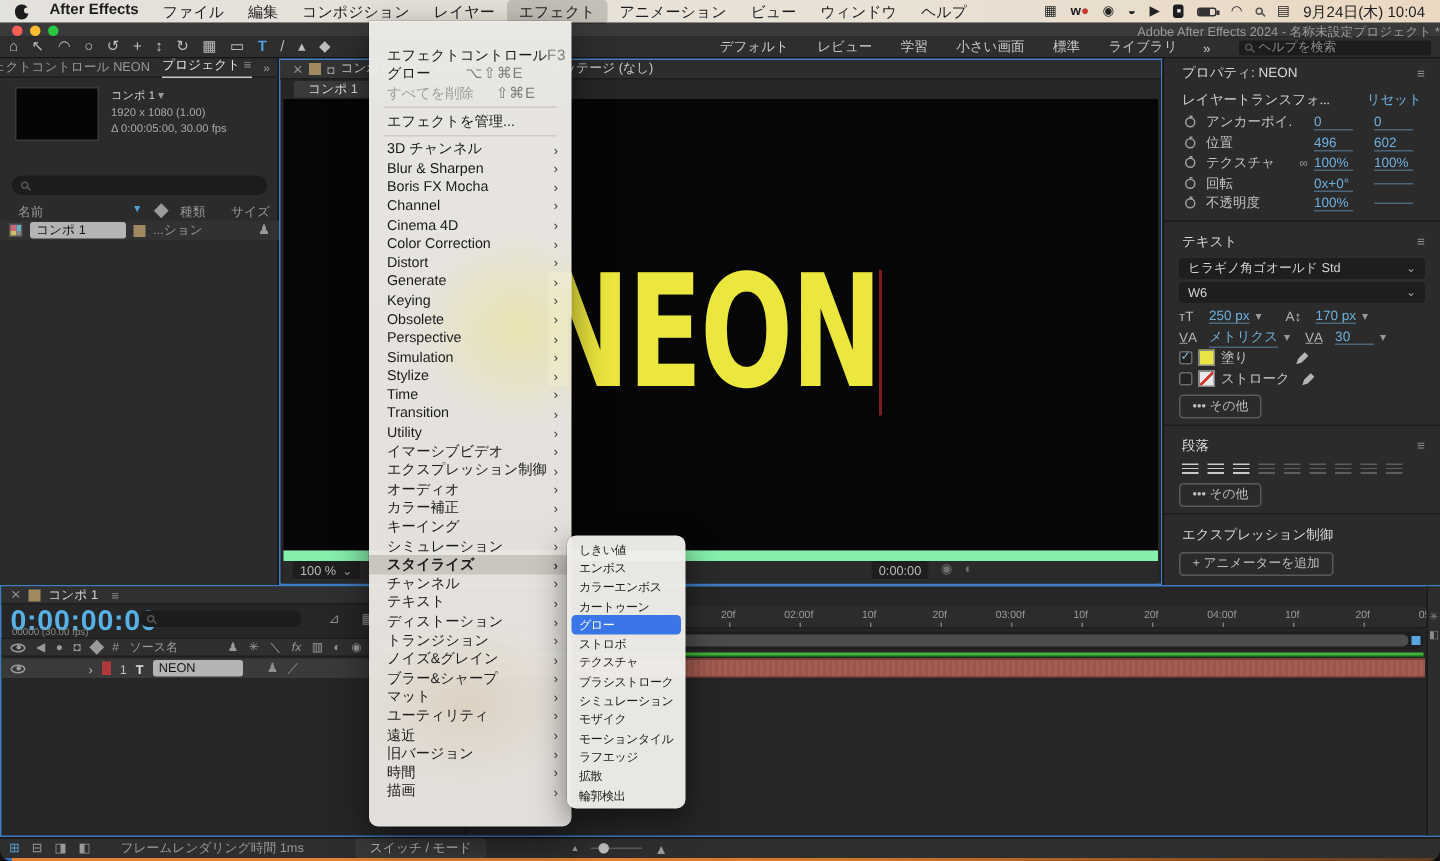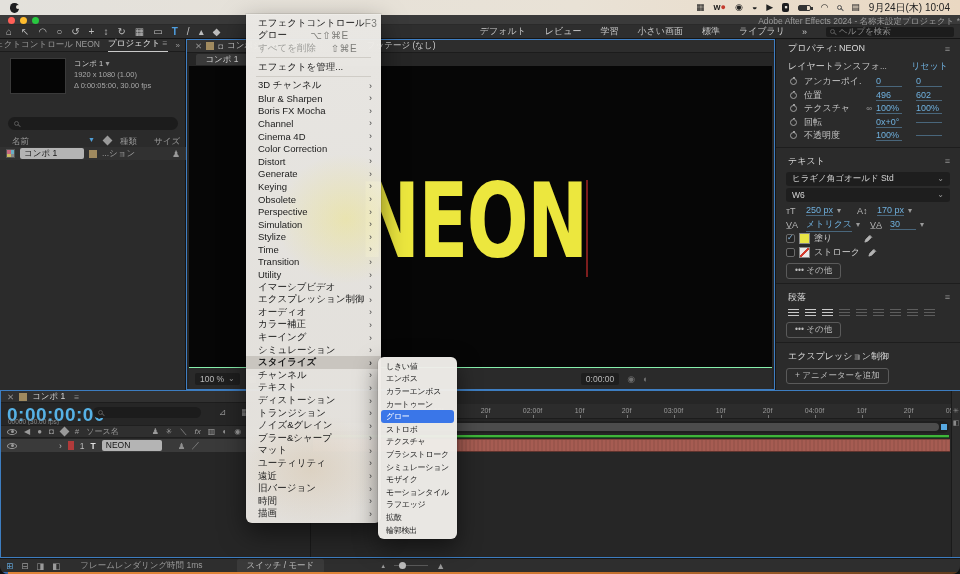--- a/index.html
+++ b/index.html
@@ -59,21 +59,21 @@
   .ctabs{left:0;top:0;width:100%;height:13px;background:#2d2d2d;border-bottom:1px solid #1c1c1c;display:flex;align-items:center;font-size:8.5px;color:#cfcfcf;}
   .ctab{display:flex;align-items:center;gap:4px;padding:0 8px;height:100%;white-space:nowrap;overflow:hidden;}
   .ctab.on{background:#333;}
   .ctab .x{color:#8f8f8f;}
   .lockg{font-size:8px;color:#9a9a9a;}
   .minitab{left:9px;top:14px;width:52px;height:11px;background:#3a3a3a;border-radius:2px 2px 0 0;font-size:8.5px;color:#d8d8d8;display:flex;align-items:center;justify-content:center;white-space:nowrap;}
   .viewer{left:2px;top:26px;width:583px;height:301px;background:#060606;overflow:hidden;}
   .neon{position:absolute;left:170px;top:103px;font-family:"DejaVu Sans","Liberation Sans",sans-serif;
         font-weight:bold;font-size:104px;line-height:1;color:#ece73e;transform:scaleX(.7);transform-origin:left top;letter-spacing:-2px;}
   .caret{position:absolute;left:397px;top:114px;width:2px;height:97px;background:#7c1d1d;}
-  .cbbar{left:2px;top:327px;width:583px;height:22px;background:#2a2a2a;border-top:1px solid #86efac;display:flex;align-items:center;gap:8px;padding:0 6px;}
+  .cbbar{left:2px;top:327px;width:583px;height:22px;background:#2a2a2a;border-top:7px solid #86efac;display:flex;align-items:flex-start;gap:8px;padding:0 6px;}
   .field{background:#1e1e1e;border-radius:2px;height:12px;display:flex;align-items:center;gap:4px;padding:0 5px;font-size:8.5px;color:#b9b9b9;white-space:nowrap;}
   .dim{color:#6f6f6f;font-size:9px;}
 
   
   .pp{left:775px;top:39px;width:185px;height:351px;background:#2b2b2b;border-left:1px solid #161616;font-size:9px;color:#c6c6c6;overflow:hidden;}
   .pp .hdr{display:flex;justify-content:space-between;align-items:center;padding:3px 10px 2px 12px;color:#dadada;font-size:9px;}
   .burger{color:#8f8f8f;}
   .sect{display:flex;justify-content:space-between;padding:3px 12px 2px 12px;color:#cfcfcf;font-family:Liberation Serif, serif;}
   .blue{color:#6fb0de;}
   .trow{display:flex;align-items:center;height:13.5px;padding-left:14px;}
@@ -93,21 +93,21 @@
   .swatch{width:11px;height:11px;border:1px solid #888;flex:none;}
   .swY{background:#e8e545;}
   .swS{background:linear-gradient(135deg,transparent 42%,#d23b2e 42%,#d23b2e 58%,transparent 58%),#e8e8e8;}
   .btn{display:inline-flex;align-items:center;border:1px solid #5a5a5a;border-radius:3px;padding:1px 8px;color:#bdbdbd;font-size:8.5px;margin:3px 0 0 10px;white-space:nowrap;}
   .al{width:11px;height:8px;background:repeating-linear-gradient(180deg,currentColor 0 1px,transparent 1px 3px);}
   .alrow{display:flex;gap:6px;padding:3px 0 2px 12px;}
 
   
   .menu{left:246px;top:14px;width:135px;background:linear-gradient(rgba(239,237,233,.97),rgba(232,229,224,.97));
         border-radius:0 0 6px 6px;box-shadow:0 10px 26px rgba(0,0,0,.5),0 0 0 .5px rgba(0,0,0,.15);
-        padding:3px 0;z-index:50;font-size:9.5px;color:#1b1b1b;overflow:hidden;}
+        padding:17px 0;z-index:50;font-size:9.5px;color:#1b1b1b;overflow:hidden;}
   .menu .glow{position:absolute;pointer-events:none;border-radius:50%;}
   .g1{left:30px;top:140px;width:140px;height:130px;background:radial-gradient(closest-side,rgba(238,228,120,.45),transparent);}
   .g2{left:-10px;top:400px;width:150px;height:110px;background:radial-gradient(closest-side,rgba(214,196,170,.5),transparent);}
   .mi{display:flex;align-items:center;height:12.6px;padding:0 9px 0 12px;position:relative;white-space:nowrap;}
   .mi .sc{margin-left:auto;color:#7c7c78;font-size:10px;letter-spacing:.5px;}
   .mi .arr{margin-left:auto;color:#3c3c3c;font-size:9px;}
   .mi.disabled{color:#9d9d99;}
   .mi.highlighted{background:#c9c5bf;font-weight:bold;}
   .mi.separator{height:6px;}
   .mi.separator::after{content:"";position:absolute;left:10px;right:10px;top:2.5px;height:1px;background:#cfccc6;}
@@ -146,20 +146,43 @@
   .knob{position:absolute;left:5px;top:-3px;width:7px;height:7px;border-radius:50%;background:#bdbdbd;}
   .strip{left:0;top:572px;width:960px;height:2px;background:linear-gradient(90deg,#3b6fb5 0 8px,#e08438 8px 40%,#c9732e 62%,#5e3a1d 100%);}
 </style>
 </head>
 <body>
 
 <div id="root">
 
   <div class="r mb">
     <span class="mb-apple"></span>
+    <div style="display:flex">
+
+        <span class="mb-item bold">After Effects</span>
+
+        <span class="mb-item">ファイル</span>
+
+        <span class="mb-item">編集</span>
+
+        <span class="mb-item">コンポジション</span>
+
+        <span class="mb-item">レイヤー</span>
+
+        <span class="mb-item active">エフェクト</span>
+
+        <span class="mb-item">アニメーション</span>
+
+        <span class="mb-item">ビュー</span>
+
+        <span class="mb-item">ウィンドウ</span>
+
+        <span class="mb-item">ヘルプ</span>
+
+    </div>
     <div class="mb-right">
       <span class="sicon">▦</span>
       <span class="sicon" style="font-weight:bold">ᴡ<span style="color:#c43b2e">●</span></span>
       <span class="sicon">◉</span>
       <span class="sicon">◒</span>
       <span class="sicon">▶</span>
       <span class="sicon" style="background:#1d1d1f;color:#e6e2da;border-radius:2px;padding:0 2px;">▪</span>
       <span class="batt"></span>
       <span class="sicon">◠</span>
       <span class="mag"></span>

